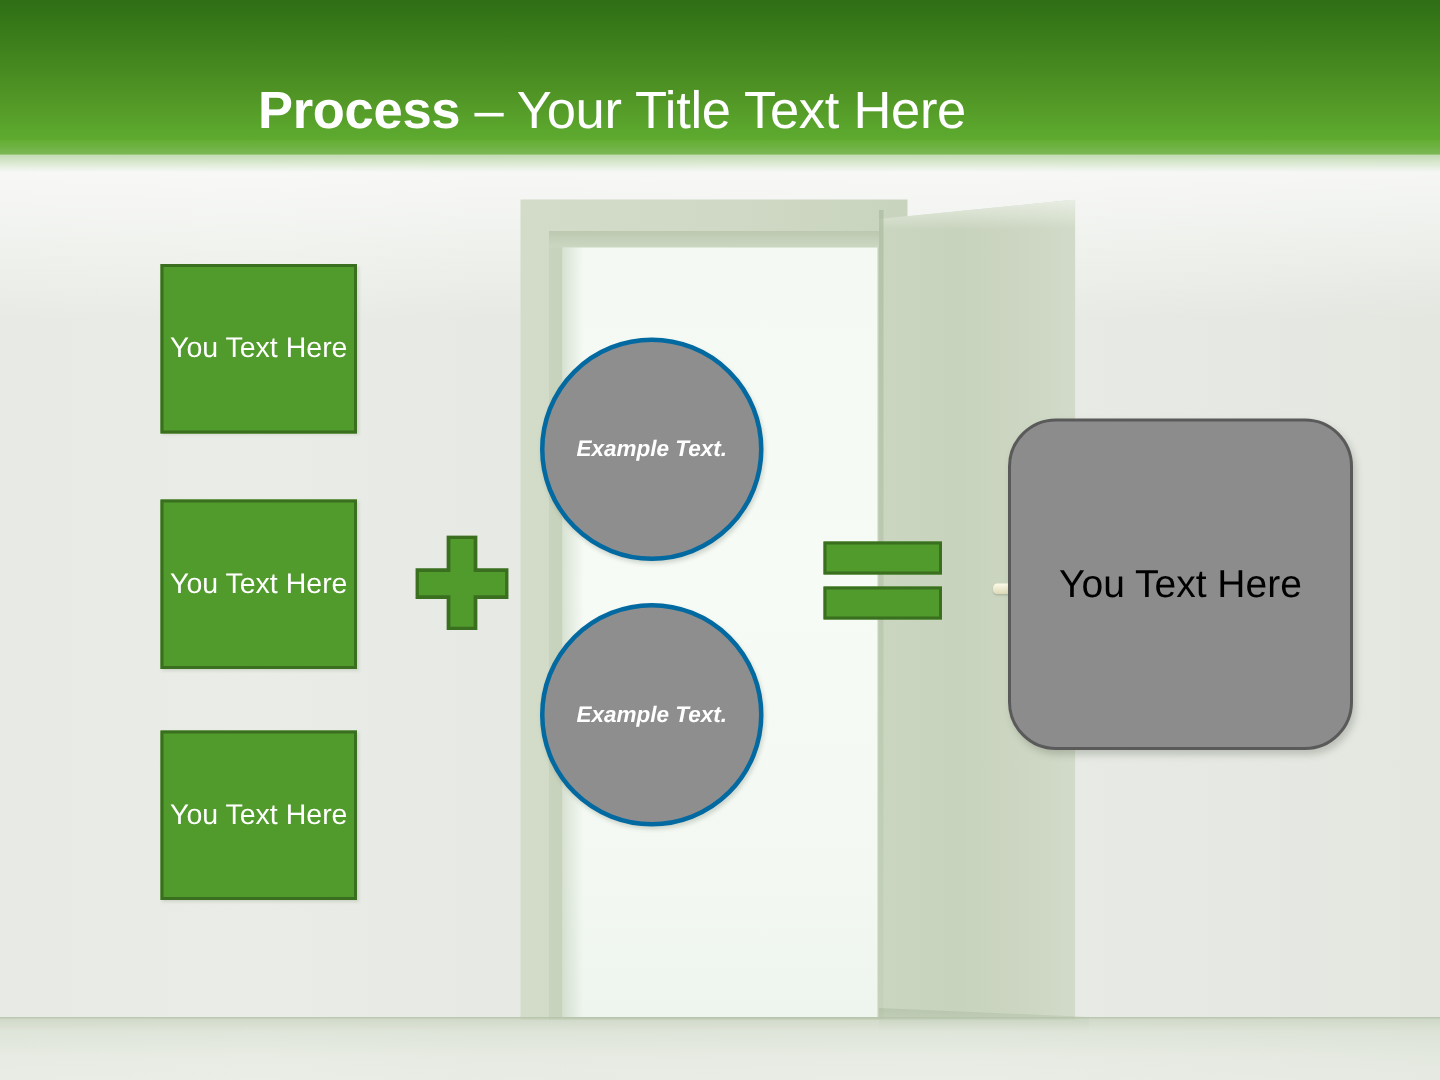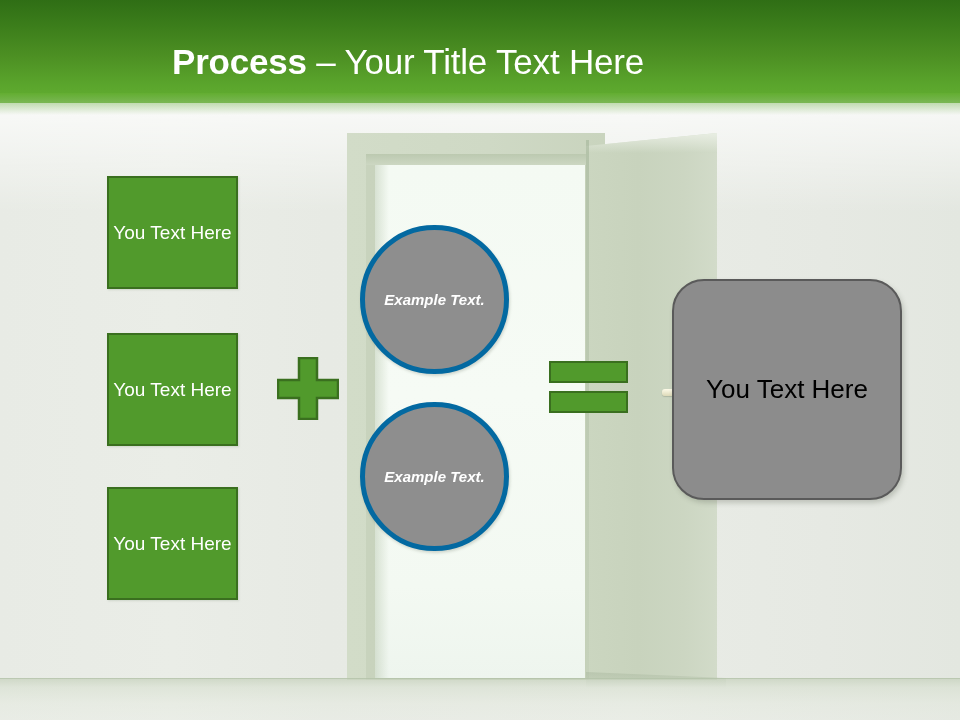--- a/index.html
+++ b/index.html
@@ -146,21 +146,21 @@
     position: absolute;
     left: 0; top: 93px;
     width: 960px; height: 22px;
     background: linear-gradient(to bottom,
       rgba(99,174,49,.95) 0%,
       rgba(140,190,110,.55) 42%,
       rgba(230,236,226,.0) 100%);
   }
   .title {
     position: absolute;
-    left: 0; top: 41px;
+    left: 0; top: 53px;
     width: 816px;
     text-align: center;
     color: #ffffff;
     font-size: 35px;
     line-height: 42px;
     letter-spacing: -.2px;
     white-space: nowrap;
   }
   .title .t-bold { font-weight: bold; }
   .title .t-norm { font-weight: normal; }
@@ -199,21 +199,21 @@
     box-sizing: border-box;
   }
   #eqbar-top    { left: 549px; top: 361px; width: 79px; height: 22px; }
   #eqbar-bottom { left: 549px; top: 391px; width: 79px; height: 22px; }
 
   
   .circle {
     position: absolute;
     border-radius: 50%;
     background: #8e8e8e;
-    border: 5px solid #0369a1;
+    border: 3px solid #0369a1;
     box-sizing: border-box;
     display: flex;
     align-items: center;
     justify-content: center;
     text-align: center;
     color: #ffffff;
     font-size: 15px;
     line-height: 23px;
     font-weight: bold;
     font-style: italic;

